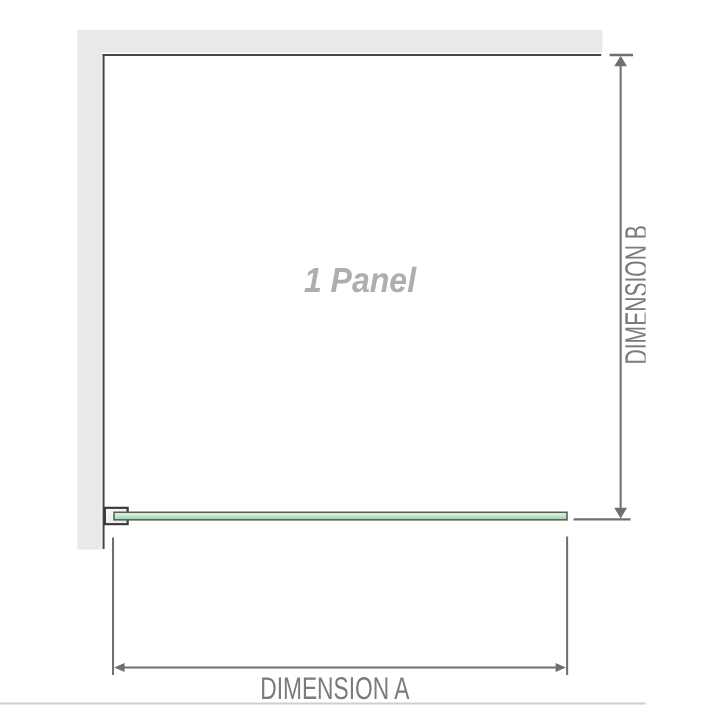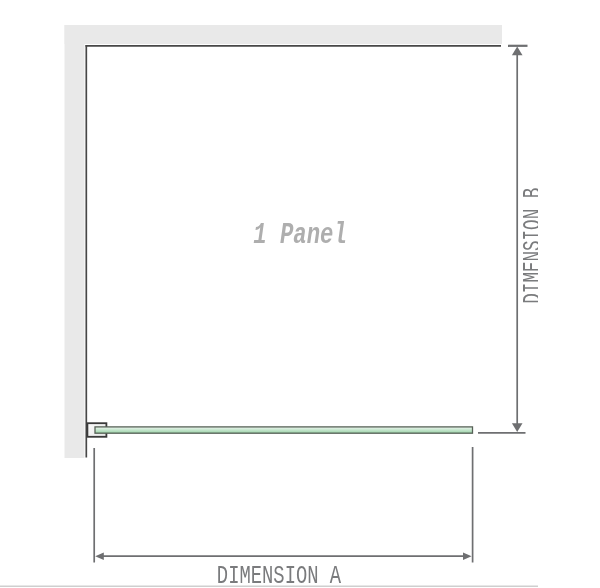--- a/index.html
+++ b/index.html
@@ -1,17 +1,17 @@
 <!DOCTYPE html>
 <html><head>
 <meta charset="utf-8">
 <style>
   html,body{margin:0;padding:0;background:#ffffff;}
   .stage{position:relative;width:538px;height:588px;background:#ffffff;overflow:hidden;
-         font-family:Liberation Mono, monospace;}
+         font-family:Liberation Sans, sans-serif;}
   svg{display:block;}
 </style>
 </head>
 <body>
 <div class="stage">
 <svg width="600" height="588" viewBox="0 0 600 588" xmlns="http://www.w3.org/2000/svg">
   <defs>
     <linearGradient id="glassGrad" x1="0" y1="0" x2="0" y2="1">
       <stop offset="0" stop-color="#f0f8f1"></stop>
       <stop offset="0.35" stop-color="#cfead6"></stop>

